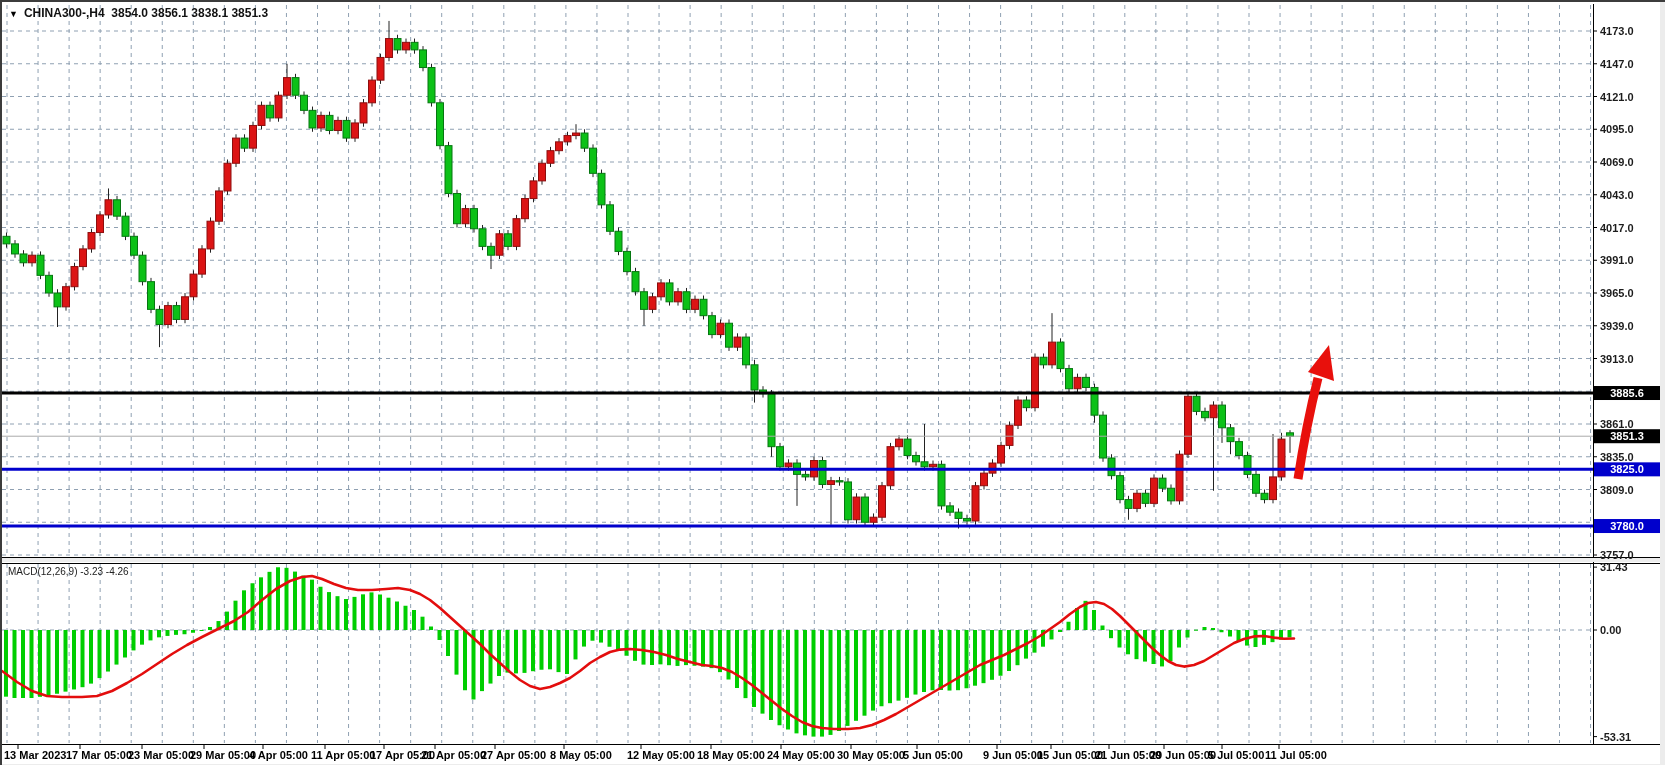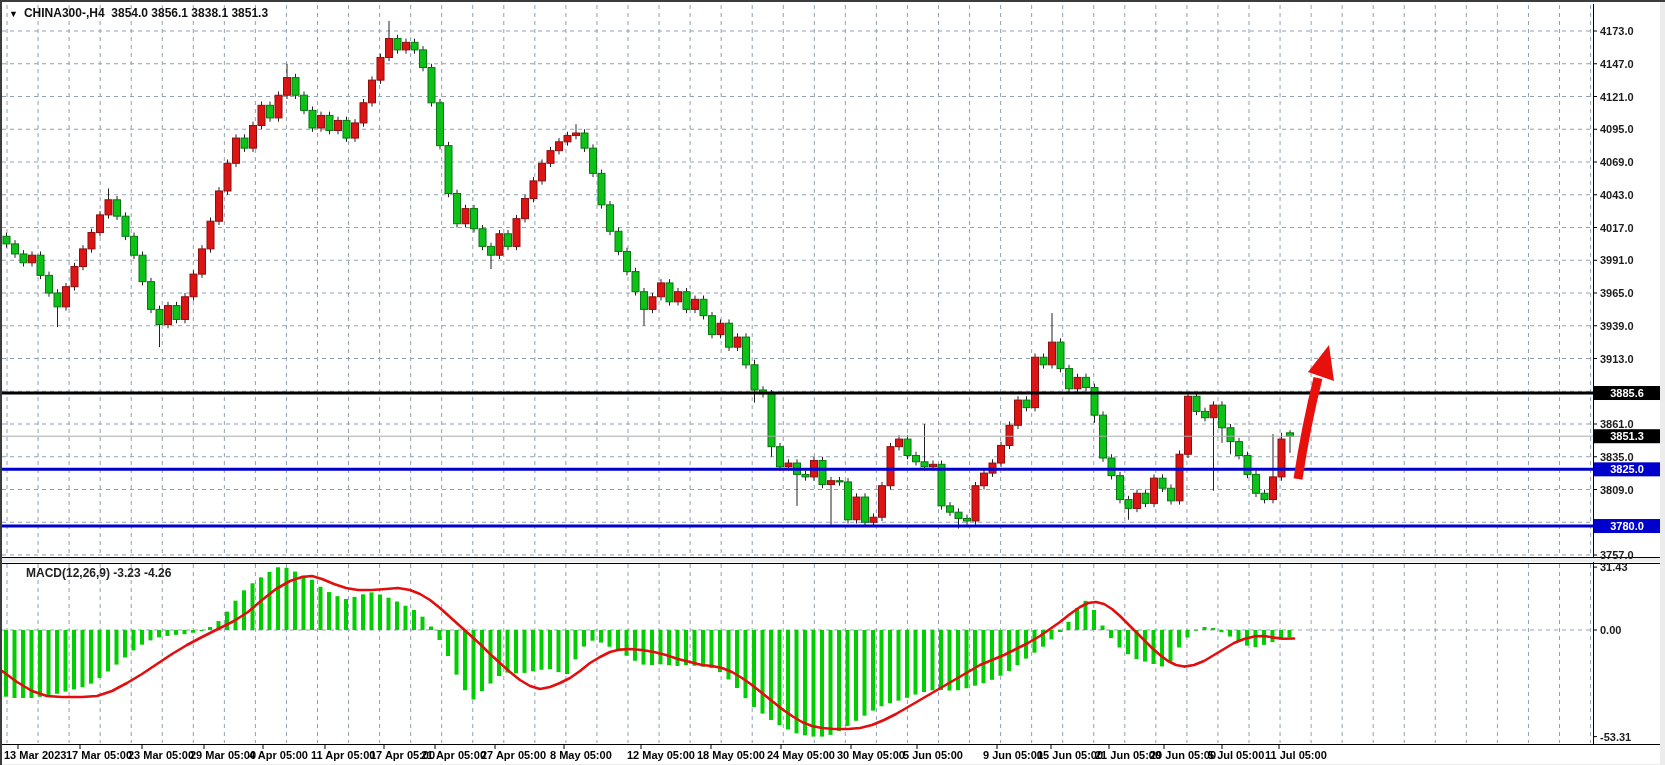--- a/index.html
+++ b/index.html
@@ -9,21 +9,21 @@
     border-top:2px solid #3c3c3c; border-left:2px solid #3c3c3c; overflow:hidden;
   }
   #plot-svg { position:absolute; left:0; top:0; }
   #title-bar {
     position:absolute; left:7px; top:4px; z-index:5;
     font-size:12px; font-weight:bold; color:#111; white-space:pre;
   }
   #title-bar .dd { font-size:9px; margin-right:6px; color:#000; cursor:pointer; }
   #macd-label {
     position:absolute; left:6px; top:564px; z-index:5;
-    font-size:12px; font-weight:bold; color:#222; white-space:pre;margin-left:18px;
+    font-size:10px; font-weight:normal; color:#222; white-space:pre;
   }
 </style>
 </head>
 <body>
 
 <div id="chart-window">
   <svg id="plot-svg" width="1665" height="765">
       <rect x="0" y="0" width="1665" height="765" fill="#ffffff"></rect>
       <g>
         <line x1="0" y1="29" x2="1591" y2="29" stroke="#8fa0b2" stroke-width="1" stroke-dasharray="4 4"></line>

